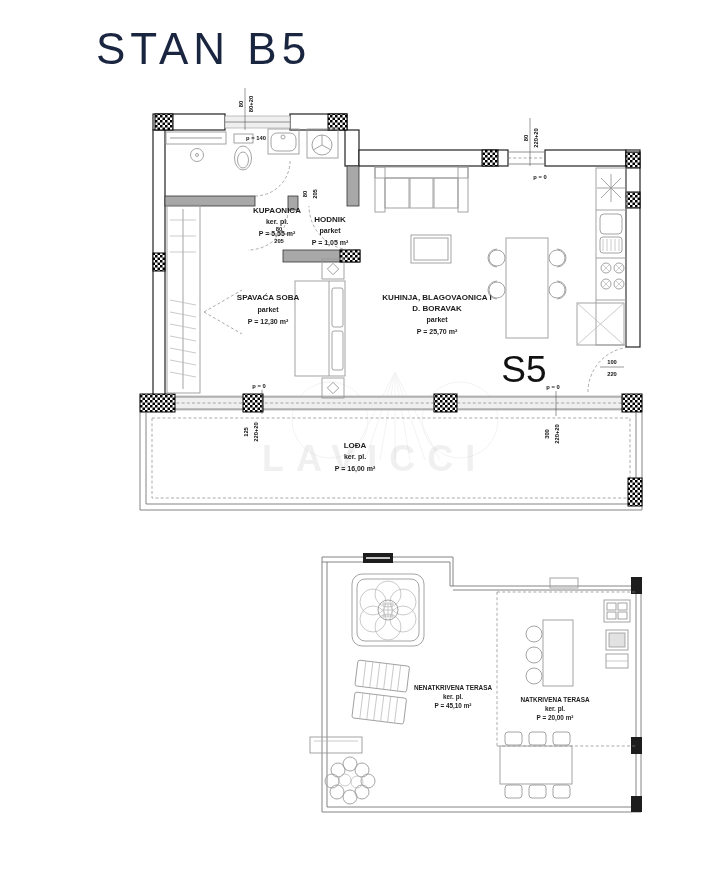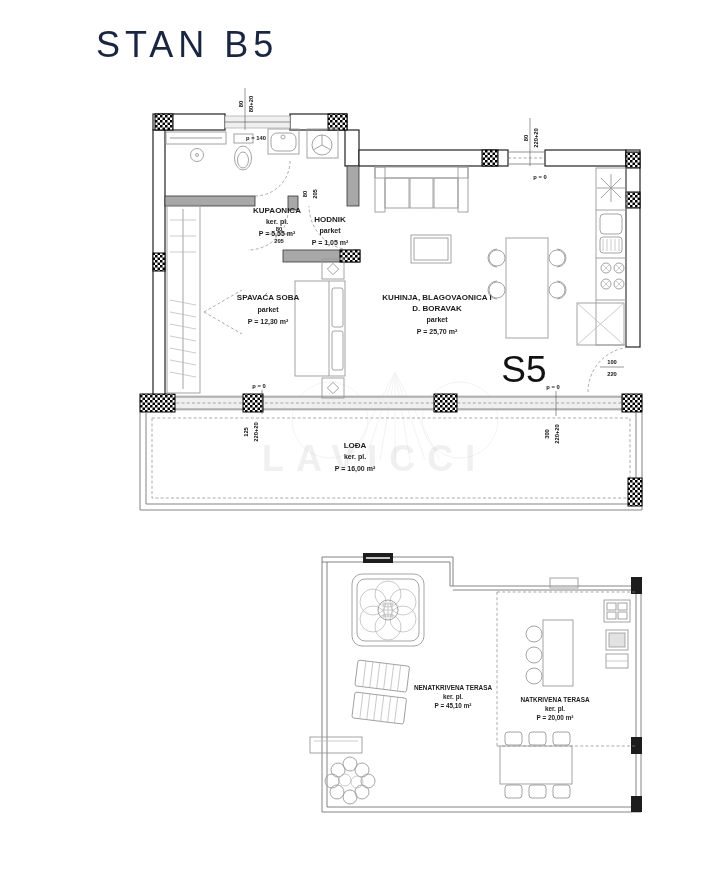--- a/index.html
+++ b/index.html
@@ -1,18 +1,18 @@
 <!DOCTYPE html>
 <html><head>
 <meta charset="utf-8">
 <style>
   html,body{margin:0;padding:0;background:#fff;}
   #stage{position:relative;width:725px;height:871px;background:#ffffff;overflow:hidden;
          font-family:"Liberation Sans",sans-serif;}
-  #title{position:absolute;left:96px;top:24px;font-size:36px;letter-spacing:5px;
+  #title{position:absolute;left:96px;top:24px;font-size:44px;letter-spacing:5px;
          color:#1a2540;font-weight:400;white-space:nowrap;}
   #watermark{position:absolute;left:262px;top:438px;font-size:36px;letter-spacing:12px;
          color:rgba(60,60,60,0.08);font-weight:bold;}
   svg{position:absolute;left:0;top:0;}
   
   .wall{fill:#ffffff;stroke:#222;stroke-width:1.2;}
   .iwall{fill:#a8a8a8;stroke:#333;stroke-width:0.8;}
   .pier{fill:url(#hatch);stroke:#000;stroke-width:1;}
   .f{fill:none;stroke:#9a9a9a;stroke-width:0.9;}
   .fl{fill:none;stroke:#b5b5b5;stroke-width:0.7;}

